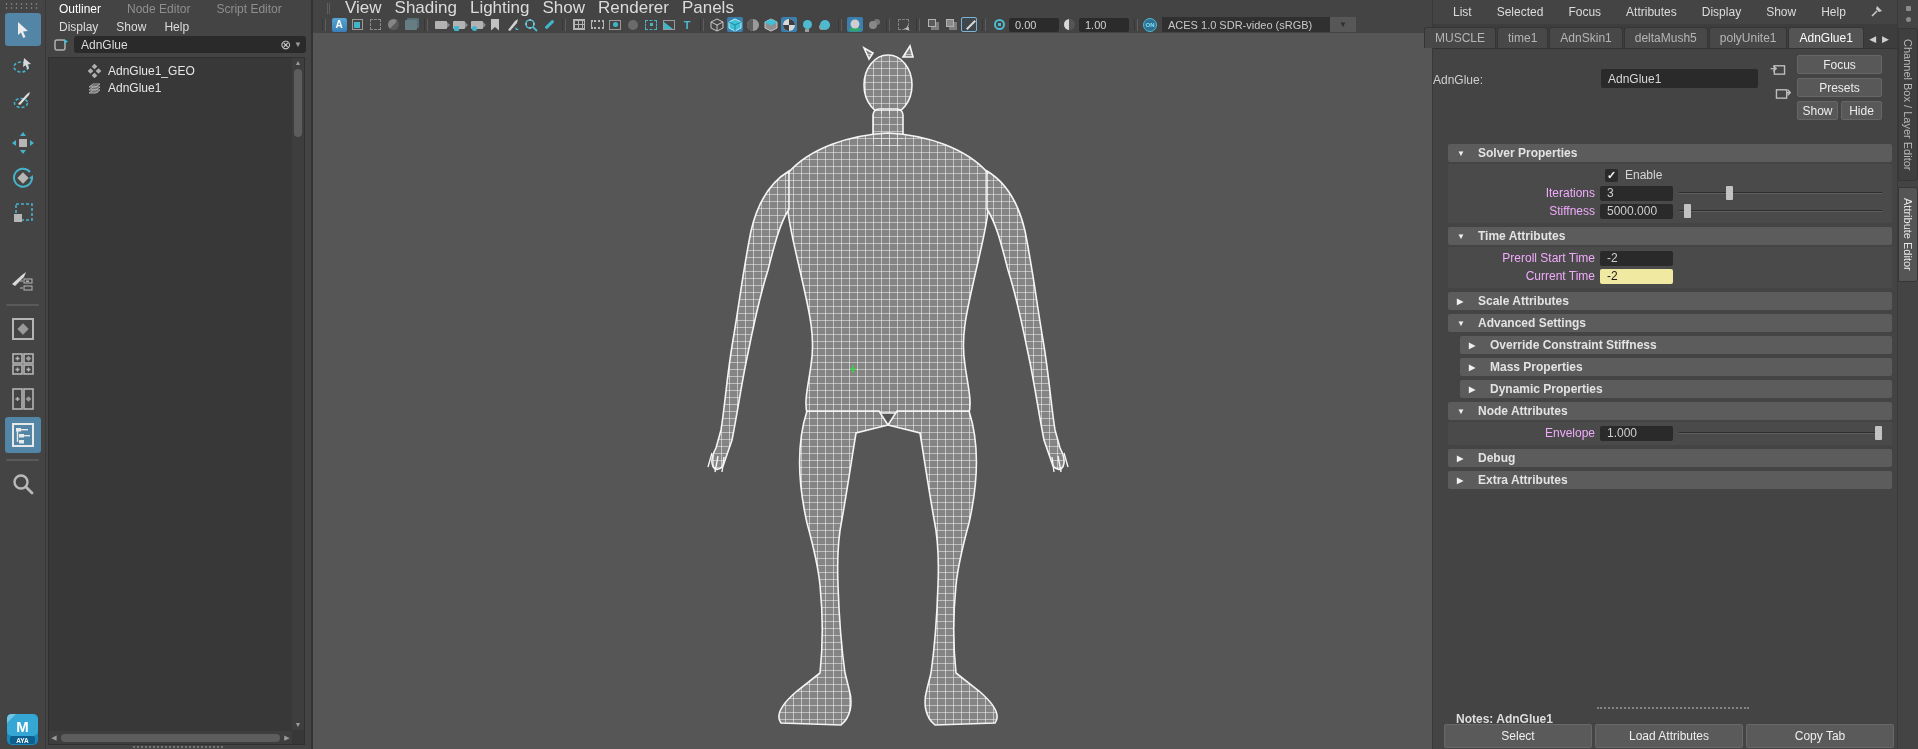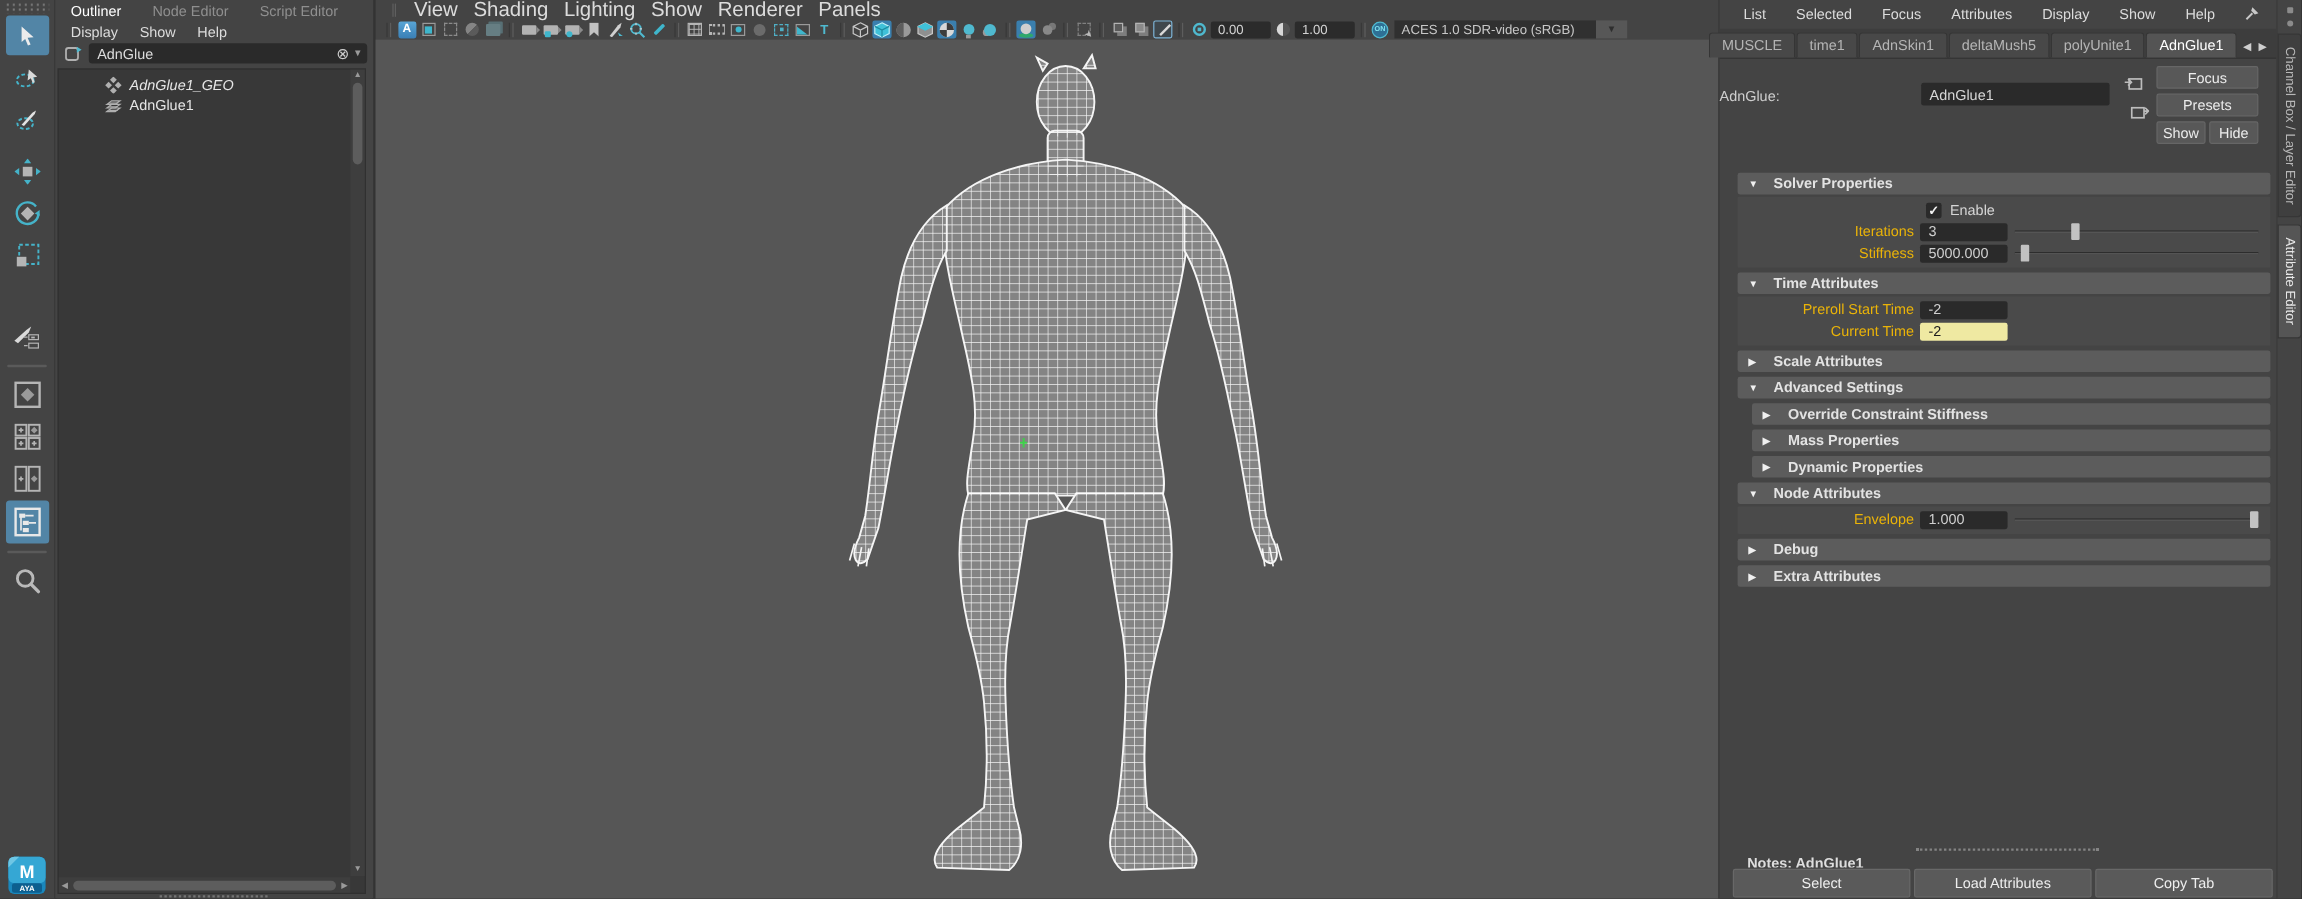--- a/index.html
+++ b/index.html
@@ -26,21 +26,21 @@
   .ol-tab.active { color:#ffffff; }
   #outliner-menus { display:flex; gap:18px; padding:4px 0 0 12px; height:17px; }
   .menu-item { color:#dcdcdc; }
   #outliner-search { display:flex; align-items:center; gap:5px; padding:3px 4px 3px 6px; height:23px; }
   #search-field { flex:1; height:17px; background:#2a2a2a; border-radius:3px; display:flex; align-items:center; padding:0 4px 0 7px; color:#dcdcdc; }
   #search-field .val { flex:1; }
   .clear-x { color:#cfcfcf; font-size:13px; line-height:1; }
   .mini-caret { color:#9a9a9a; font-size:8px; margin-left:3px; }
   #tree { position:absolute; left:1px; top:57px; right:5px; bottom:4px; background:#383838; border:1px solid #303030; }
   .tree-row { display:flex; align-items:center; gap:6px; height:17px; padding-left:38px; color:#e6e6e6; }
-  .tree-row:first-child { margin-top:4px;font-style:italic; }
+  .tree-row:first-child { margin-top:4px; }
   #v-scroll { position:absolute; right:0; top:0; bottom:14px; width:12px; background:#3e3e3e; }
   #v-scroll .thumb { position:absolute; top:11px; left:2px; width:8px; height:68px; background:#5d5d5d; border-radius:4px; }
   .scroll-arrow { position:absolute; left:0; width:12px; height:10px; color:#9a9a9a; font-size:7px; text-align:center; line-height:10px; }
   #h-scroll { position:absolute; left:0; right:12px; bottom:0; height:13px; background:#3e3e3e; display:flex; align-items:center; }
   #h-scroll .thumb { flex:1; height:8px; margin:0 2px; background:#5d5d5d; border-radius:4px; }
   .h-arrow { width:10px; color:#9a9a9a; font-size:7px; text-align:center; }
   #outliner-grip { position:absolute; left:86px; bottom:0; width:90px; height:3px; border-top:2px dotted #8a8a8a; opacity:.7; }
   
   #viewport { position:absolute; left:311px; top:0; width:1121px; height:749px; background:#444; border-left:2px solid #333; }
   #vp-menus { display:flex; gap:13px; height:16px; align-items:center; padding-left:14px; }
@@ -107,21 +107,21 @@
   #ae-buttons { position:absolute; right:15px; top:6px; width:85px; }
   .ae-btn { height:19px; background:#585858; border:1px solid #666; border-radius:2px; color:#ececec; display:flex; align-items:center; justify-content:center; margin-bottom:4px; font-size:12px; }
   .ae-btn-half { display:flex; gap:3px; }
   .ae-btn-half .ae-btn { flex:1; }
   #attr-scroll { position:absolute; left:0; top:140px; right:0; bottom:45px; overflow:hidden; }
   .section-h { display:flex; align-items:center; gap:12px; height:18px; margin:4px 5px 0 15px; background:#5c5c5c; border-radius:2px; padding-left:9px; color:#e3e3e3; font-weight:bold; font-size:12px; }
   .section-h.sub { margin-left:27px; }
   .tri { font-size:8px; color:#f0f0f0; width:9px; }
   .sect-body { margin:2px 5px 0 15px; background:#4a4a4a; border-radius:1px; padding:2px 0 3px 0; }
   .arow { display:flex; align-items:center; height:18px; }
-  .arow .lbl { width:152px; text-align:right; padding-right:5px; color:#eab308; white-space:nowrap; }
+  .arow .lbl { width:152px; text-align:right; padding-right:5px; color:#f0abfc; white-space:nowrap; }
   .afield { width:73px; height:15px; background:#2a2a2a; border-radius:2px; color:#cfcfcf; display:flex; align-items:center; padding-left:7px; font-size:12px; }
   .afield.yellow { background:#efe9a2; color:#1c1c1c; }
   .slider { flex:1; margin:0 10px 0 6px; height:14px; position:relative; }
   .slider .track { position:absolute; left:0; right:0; top:6px; height:2px; background:#2d2d2d; border-bottom:1px solid #5f5f5f; }
   .slider .handle { position:absolute; top:0; width:7px; height:14px; background:#c2c2c2; border-radius:1px; }
   .chk { width:13px; height:13px; background:#2a2a2a; border-radius:2px; margin-left:157px; display:flex; align-items:center; justify-content:center; color:#f2f2f2; font-size:11px; font-weight:bold; }
   .chk + span { margin-left:7px; color:#d6d6d6; }
   #notes-zone { position:absolute; left:0; right:0; bottom:26px; height:18px; overflow:hidden; }
   #notes-grip { position:absolute; left:164px; top:2px; width:152px; border-top:2px dotted #9a9a9a; opacity:.75; }
   #notes-label { position:absolute; left:23px; top:7px; font-weight:bold; color:#dedede; }

